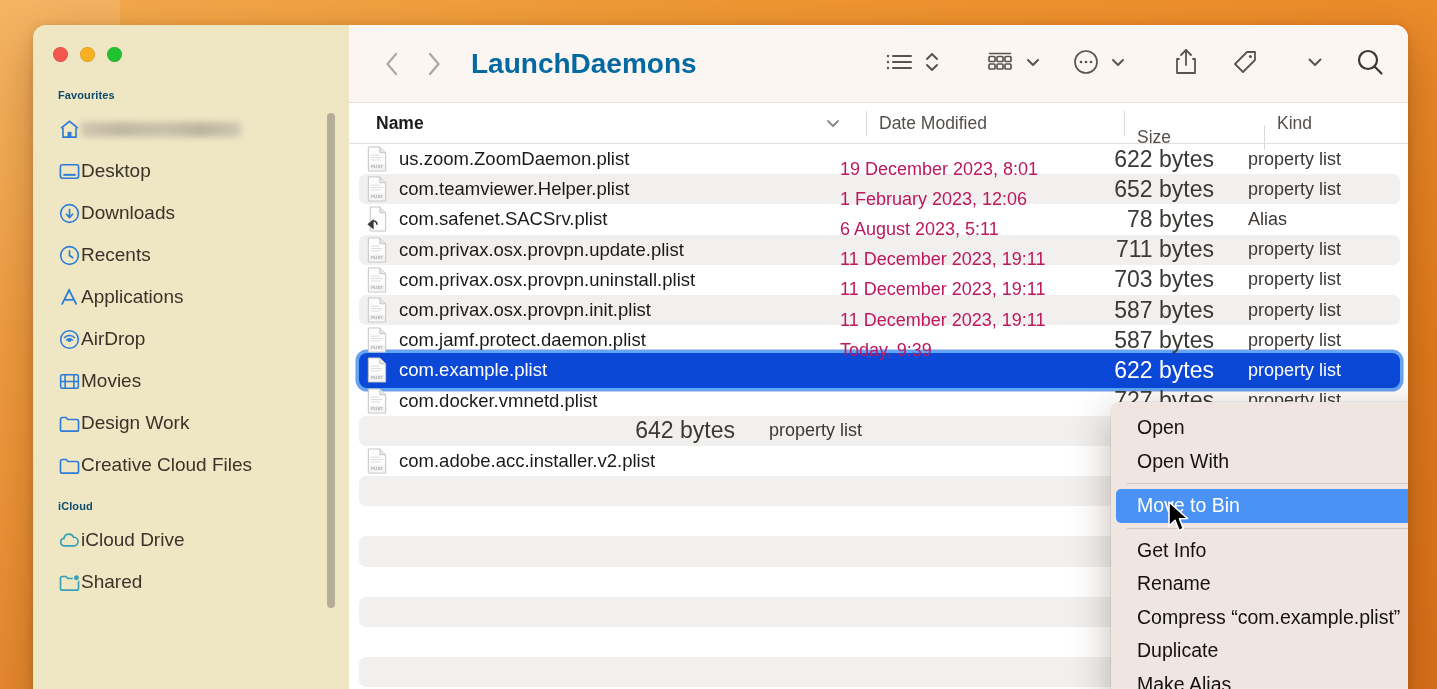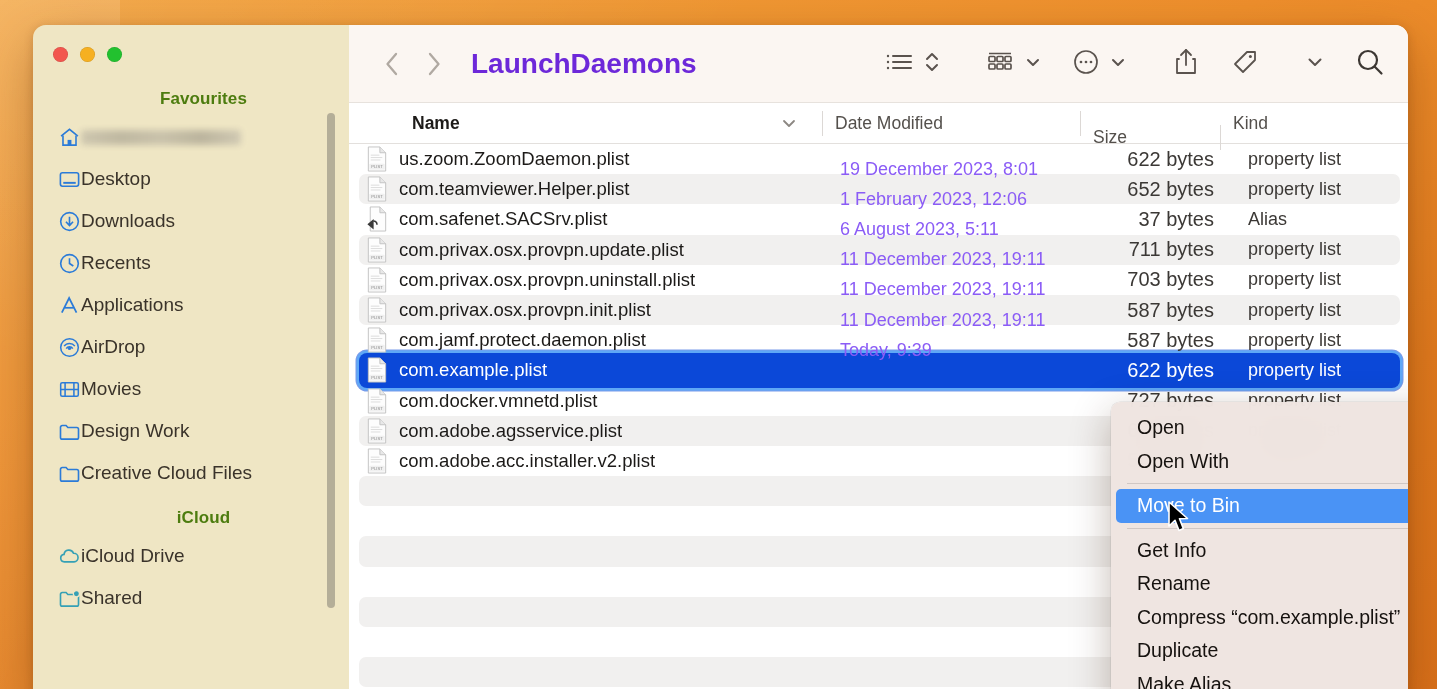--- a/index.html
+++ b/index.html
@@ -36,22 +36,22 @@
     background:#efe6c4;
     position:relative;
     padding-top:0;
   }
   #traffic { height:58px; display:flex; align-items:center; padding-left:20px; gap:12px; }
   .light { width:15px; height:15px; border-radius:50%; position:relative; }
   .light.red{ background:#f2564e; box-shadow:inset 0 0 0 0.5px rgba(0,0,0,0.14);}
   .light.yellow{ background:#f6b021; box-shadow:inset 0 0 0 0.5px rgba(0,0,0,0.14);}
   .light.green{ background:#22c12f; box-shadow:inset 0 0 0 0.5px rgba(0,0,0,0.14);}
   .sb-section {
-    font-size:17px; font-weight:bold; color:#4d7c0f;
-    padding:6px 0 7px 25px; letter-spacing:0.1px;text-align:center;
+    font-size:11px; font-weight:bold; color:#0c4a6e;
+    padding:6px 0 7px 25px; letter-spacing:0.1px;
   }
   .sb-item {
     display:flex; align-items:center; gap:0;
     height:42px; padding-left:25px;
     font-size:19px; color:#3a332a;
     cursor:default;
   }
   .sb-item .ic { width:23px; height:23px; flex:0 0 23px; display:flex; align-items:center; justify-content:center; }
   .sb-item .ic svg { display:block; }
   .redact {
@@ -67,52 +67,52 @@
   
   #content { flex:1; background:#ffffff; position:relative; display:flex; flex-direction:column; }
   #toolbar {
     height:78px; flex:0 0 78px;
     background:#fbf6f2;
     display:flex; align-items:center;
     padding:0 22px 0 22px;
     border-bottom:1px solid #e7e2dd;
   }
   .nav-btn { width:42px; display:flex; align-items:center; justify-content:center; color:#b9b2ab; cursor:default;}
-  #folder-title { font-size:28px; font-weight:bold; color:#6d28d9; margin-left:16px; white-space:nowrap; }
+  #folder-title { font-size:28px; font-weight:bold; color:#0369a1; margin-left:16px; white-space:nowrap; }
   .tb-spacer{ flex:1; }
   .tb-group { display:flex; align-items:center; gap:9px; color:#514b46; cursor:default; }
   .tb-gap { width:46px; }
   .tb-gap-sm { width:30px; }
   
   #colhead {
     height:41px; flex:0 0 41px; display:flex; align-items:center;
     background:#ffffff; border-bottom:1px solid #e3e0dd;
     font-size:17.5px; color:#54504c;
   }
   .ch { height:41px; display:flex; align-items:center; position:relative; }
   .ch .sep { position:absolute; right:0; top:8px; bottom:8px; width:1px; background:#dcd8d5; }
-  #ch-name { width:474px; padding-left:63px; font-weight:bold; color:#1d1b19; }
+  #ch-name { width:518px; padding-left:27px; font-weight:bold; color:#1d1b19; }
   #ch-name .sortchev { position:absolute; right:26px; color:#8c8782; }
   #ch-date { width:258px; padding-left:12px; }
   #ch-size { width:140px; padding-left:12px;margin-top:28px; }
   #ch-kind { flex:1; padding-left:12px; }
   
   #filelist { flex:1; position:relative; overflow:hidden; }
   .row {
     height:30.2px; display:flex; align-items:center;
     font-size:18.5px; color:#1c1a18; position:relative;
   }
   .row.alt .stripe {
     position:absolute; left:10px; right:8px; top:0; bottom:0;
     background:#f1f0ef; border-radius:7px;
   }
   .row > .cell { position:relative; z-index:1; }
   .c-name { width:479px; display:flex; align-items:center; padding-left:17px; gap:11px; }
-  .c-date { width:258px; padding-left:12px; color:#8b5cf6; font-size:18px;margin-top:20px;}
-  .c-size { width:140px; text-align:right; padding-right:12px; color:#3b3835; font-size:20px;}
+  .c-date { width:258px; padding-left:12px; color:#be185d; font-size:18px;margin-top:20px;}
+  .c-size { width:140px; text-align:right; padding-right:12px; color:#3b3835; font-size:23px;}
   .c-kind { flex:1; padding-left:22px; color:#3b3835; font-size:18px;}
   .row.selected .c-date, .row.selected .c-size, .row.selected .c-kind { color:#ffffff; }
   .row.selected { color:#ffffff; }
   .row.selected .selbg {
     position:absolute; left:10px; right:8px; top:-2px; bottom:-2px;
     background:#0b48d8; border-radius:8px;
     box-shadow:0 0 0 2.5px #5fa8f6, 0 0 0 3.5px rgba(11,72,216,0.55);
   }
   .fileicon { width:22px; height:26px; flex:0 0 22px; }
   
@@ -452,21 +452,21 @@
           <div class="cell c-name">
             <svg class="fileicon" viewBox="0 0 22 27">
     <path d="M4 1h10l6 6v19H4z" fill="#fdfdfd" stroke="#c3c3c3" stroke-width="1"></path>
     <path d="M14 1v6h6" fill="#e8e8e8" stroke="#c3c3c3" stroke-width="1"></path>
     <path d="M1 19 7.5 13.5 7.5 24.5z" fill="#3a3a3a"></path>
     <path d="M7 15.5c3 0 4 2 4 4" fill="none" stroke="#3a3a3a" stroke-width="1.6"></path>
   </svg>
             <span>com.safenet.SACSrv.plist</span>
           </div>
           <div class="cell c-date">6 August 2023, 5:11</div>
-          <div class="cell c-size">37 bytes</div>
+          <div class="cell c-size">78 bytes</div>
           <div class="cell c-kind">Alias</div>
         </div>
         <div class="row alt">
           <div class="stripe"></div>
           <div class="cell c-name">
             <svg class="fileicon" viewBox="0 0 22 27">
     <path d="M2 1h12l6 6v19H2z" fill="#fdfdfd" stroke="#c3c3c3" stroke-width="1"></path>
     <path d="M14 1v6h6" fill="#e8e8e8" stroke="#c3c3c3" stroke-width="1"></path>
     <rect x="4.5" y="9" width="9" height="1" fill="#dcdcdc"></rect>
     <rect x="4.5" y="11.5" width="12" height="1" fill="#dcdcdc"></rect>
@@ -563,32 +563,20 @@
     <text x="11" y="23" font-size="4.3" text-anchor="middle" fill="#8b8b8b" font-family="Liberation Sans, sans-serif">PLIST</text>
   </svg>
             <span>com.docker.vmnetd.plist</span>
           </div>
           <div class="cell c-date"></div>
           <div class="cell c-size">727 bytes</div>
           <div class="cell c-kind">property list</div>
         </div>
         <div class="row alt">
           <div class="stripe"></div>
-          <div class="cell c-name">
-            <svg class="fileicon" viewBox="0 0 22 27">
-    <path d="M2 1h12l6 6v19H2z" fill="#fdfdfd" stroke="#c3c3c3" stroke-width="1"></path>
-    <path d="M14 1v6h6" fill="#e8e8e8" stroke="#c3c3c3" stroke-width="1"></path>
-    <rect x="4.5" y="9" width="9" height="1" fill="#dcdcdc"></rect>
-    <rect x="4.5" y="11.5" width="12" height="1" fill="#dcdcdc"></rect>
-    <rect x="4.5" y="14" width="10" height="1" fill="#dcdcdc"></rect>
-    <rect x="3" y="18.5" width="16" height="6" rx="1" fill="#f0f0f0"></rect>
-    <text x="11" y="23" font-size="4.3" text-anchor="middle" fill="#8b8b8b" font-family="Liberation Sans, sans-serif">PLIST</text>
-  </svg>
-            <span>com.adobe.agsservice.plist</span>
-          </div>
           <div class="cell c-date"></div>
           <div class="cell c-size">642 bytes</div>
           <div class="cell c-kind">property list</div>
         </div>
         <div class="row">
           <div class="cell c-name">
             <svg class="fileicon" viewBox="0 0 22 27">
     <path d="M2 1h12l6 6v19H2z" fill="#fdfdfd" stroke="#c3c3c3" stroke-width="1"></path>
     <path d="M14 1v6h6" fill="#e8e8e8" stroke="#c3c3c3" stroke-width="1"></path>
     <rect x="4.5" y="9" width="9" height="1" fill="#dcdcdc"></rect>

